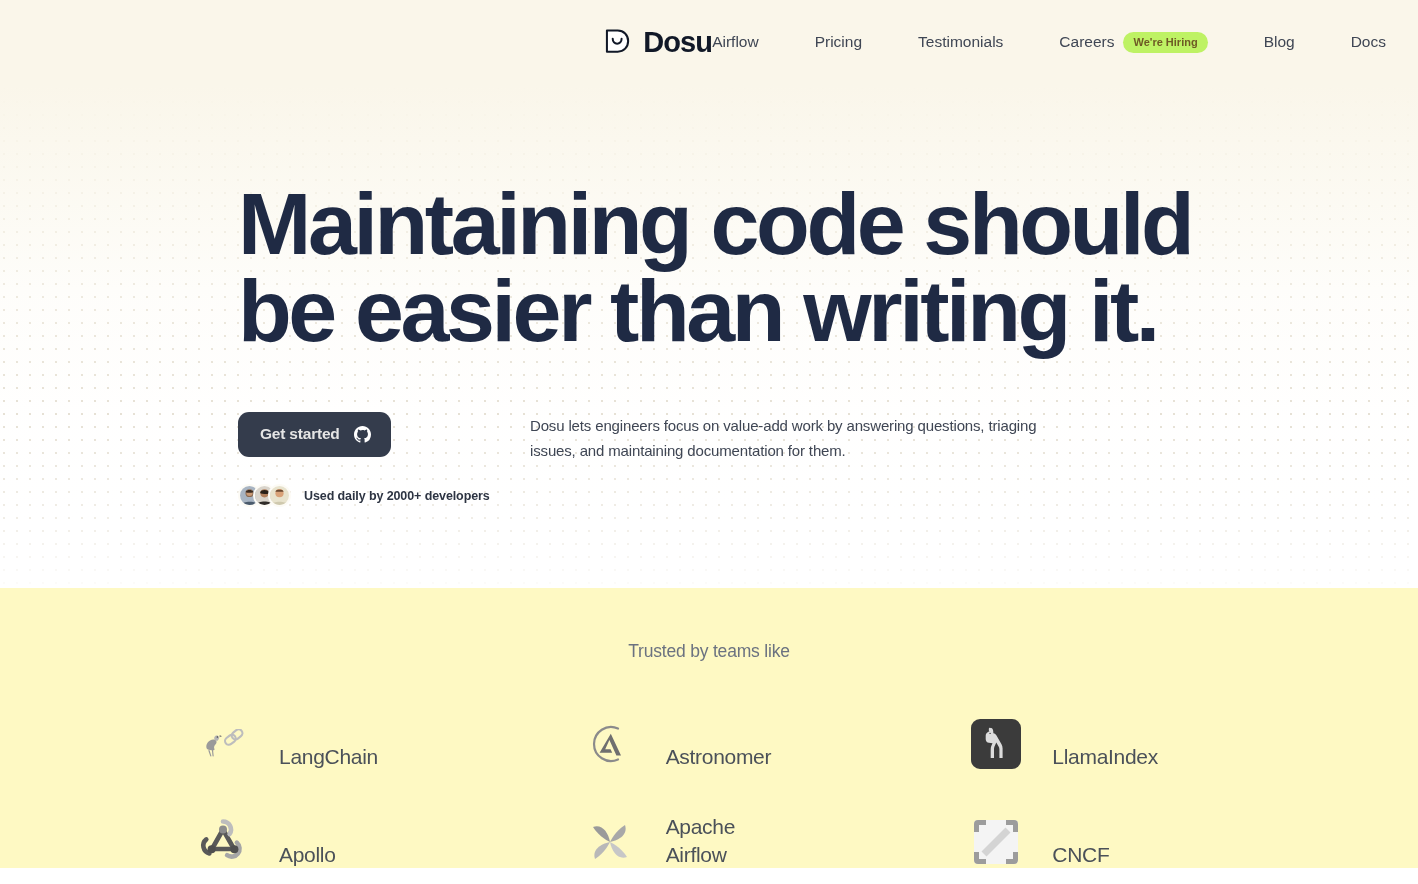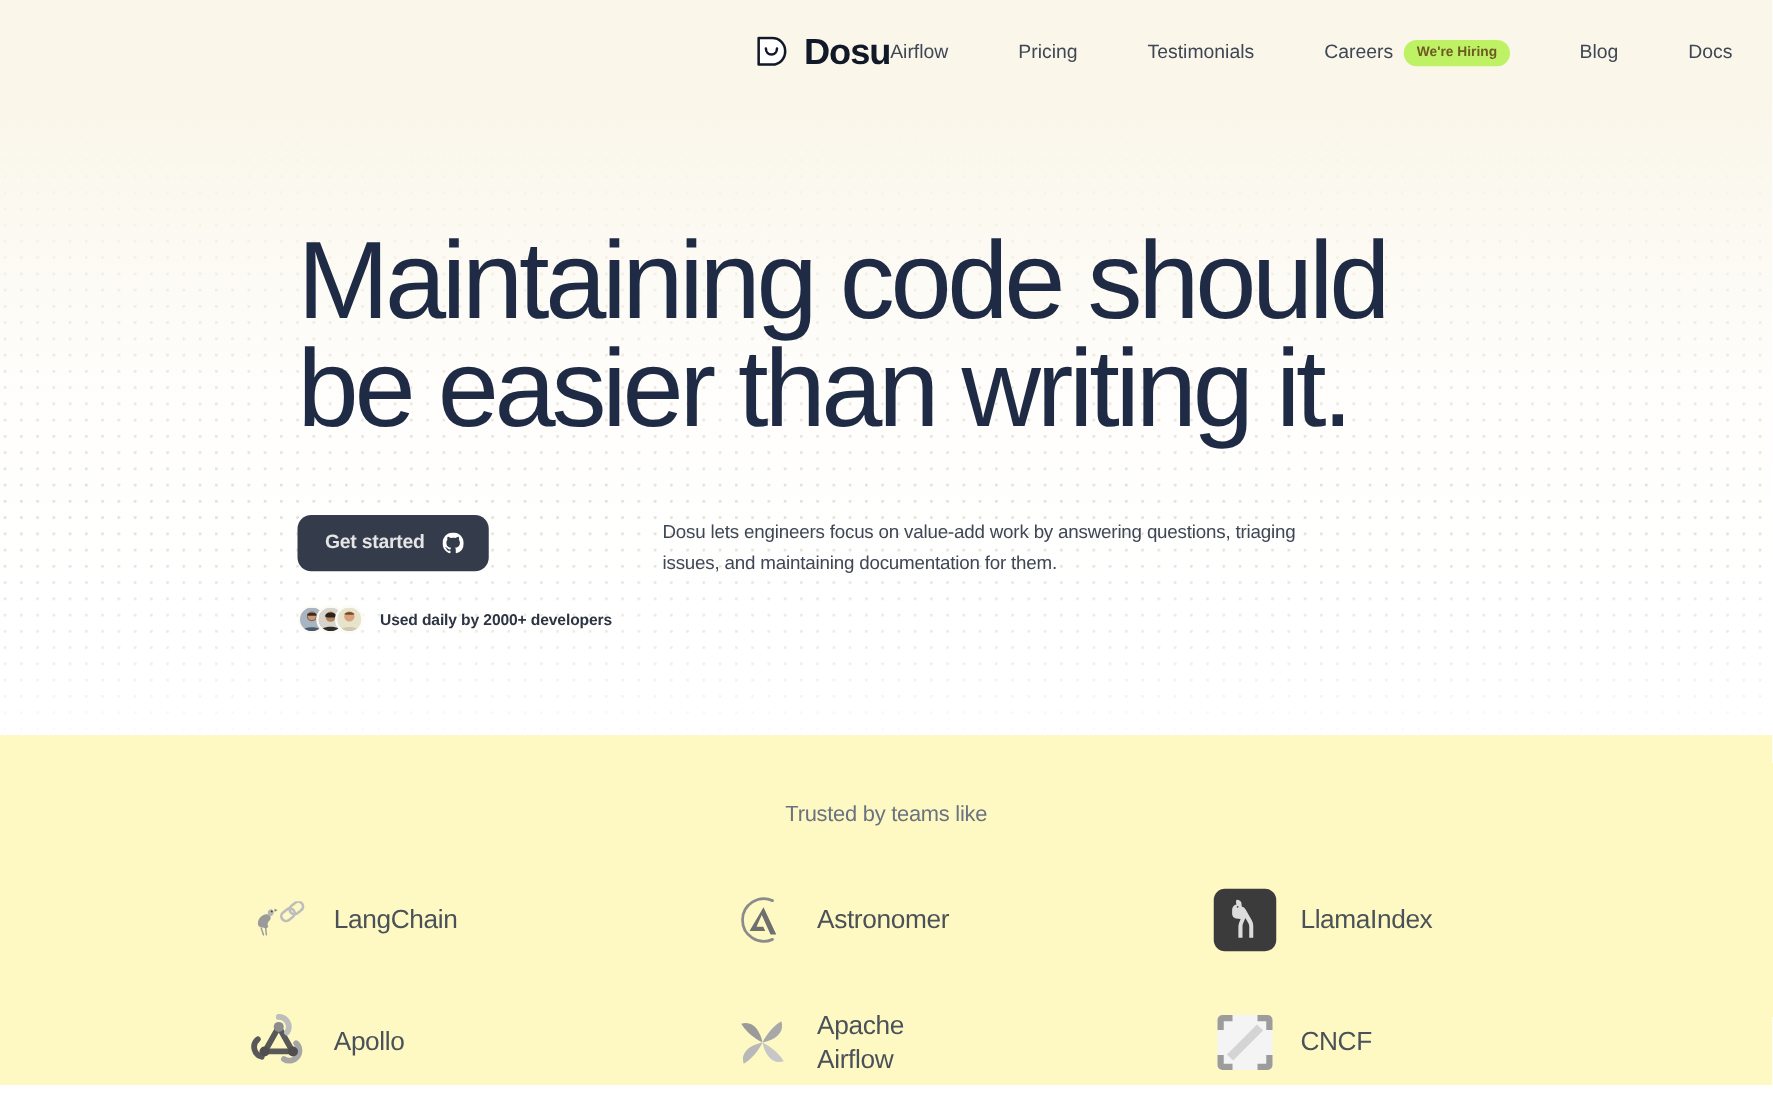--- a/index.html
+++ b/index.html
@@ -119,21 +119,21 @@
   .hero-inner {
     position: relative;
     z-index: 2;
     padding-left: 238px;
     padding-top: 96px;
   }
 
   .headline {
     font-size: 88px;
     line-height: 0.99;
-    font-weight: 400;
+    font-weight: 700;
     letter-spacing: -3.4px;
     color: #1f2a44;
     max-width: 1060px;
   }
   .headline-line { display: block; white-space: nowrap; }
 
   .hero-cols {
     display: flex;
     margin-top: 58px;
   }
@@ -213,22 +213,22 @@
   .logo-grid {
     margin: 40px auto 0;
     width: 1160px;
     display: grid;
     grid-template-columns: repeat(3, 1fr);
     row-gap: 30px;
   }
 
   .logo-cell {
     display: flex;
-    align-items: center;
-    gap: 18px;
+    align-items: flex-end;
+    gap: 30px;
     padding-left: 68px;
     height: 68px;
   }
 
   .logo-mark {
     width: 52px;
     height: 52px;
     flex: 0 0 52px;
     display: flex;
     align-items: center;

